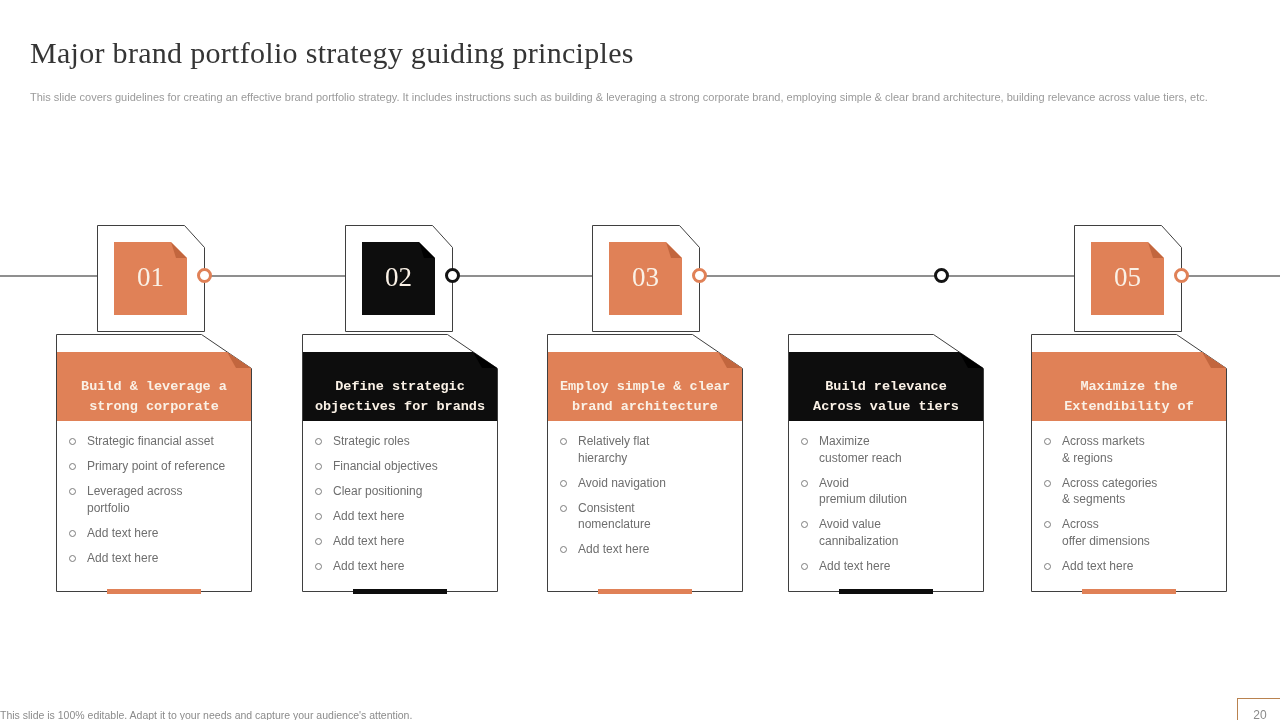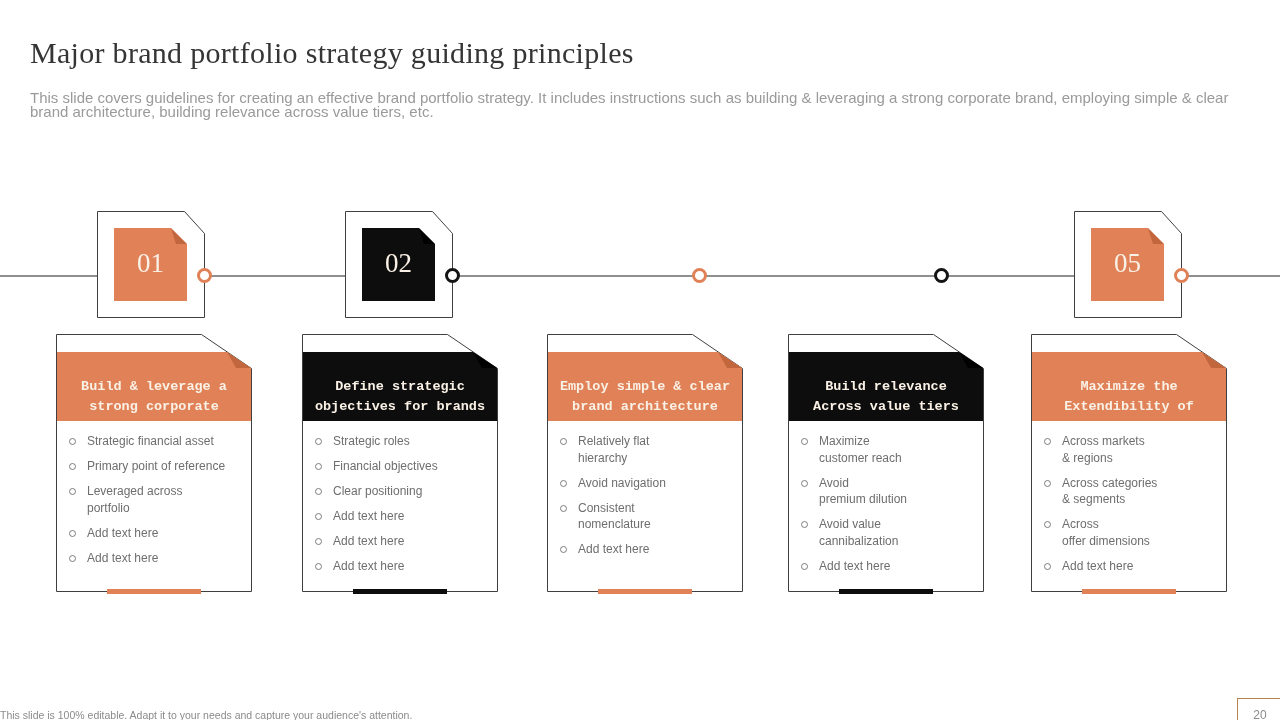--- a/index.html
+++ b/index.html
@@ -4,32 +4,32 @@
 <style>
   html,body{margin:0;padding:0;background:#fff;}
   .slide{position:relative;width:1280px;height:720px;background:#ffffff;overflow:hidden;
          font-family:"Liberation Sans","DejaVu Sans",sans-serif;margin-top:12px;}
 
   
   .title{position:absolute;left:30px;top:24px;margin:0;
          font-family:"Liberation Serif","DejaVu Serif",serif;font-weight:400;
          font-size:30px;color:#353535;letter-spacing:0.3px;white-space:nowrap;}
   .subtitle{position:absolute;left:30px;top:79px;width:1205px;margin:0;
-            font-size:15px;line-height:13.5px;color:var(--subtitle-text,#9a9a9a);}
+            font-size:11px;line-height:13.5px;color:var(--subtitle-text,#9a9a9a);}
 
   
   .timeline{position:absolute;left:0;top:263px;width:1280px;height:1.5px;
             background:var(--timeline-gray,#8f8f8f);z-index:1;}
   .node{position:absolute;top:256px;width:9px;height:9px;border-radius:50%;
         background:#fff;border:3.5px solid;z-index:5;}
   .node.orange{border-color:var(--accent-orange,#e08157);}
   .node.black{border-color:#141414;}
 
   
-  .badge{position:absolute;top:199px;width:108px;height:111px;z-index:2;}
+  .badge{position:absolute;top:213px;width:108px;height:111px;z-index:2;}
   svg.frame{position:absolute;left:0;top:0;}
   svg.frame path{fill:#ffffff;stroke:var(--card-border,#3f3f3f);stroke-width:1;}
   .numsq{position:absolute;left:17px;top:17px;width:73px;height:73px;
          clip-path:polygon(0 0, calc(100% - 16px) 0, 100% 16px, 100% 100%, 0 100%);
          display:flex;align-items:center;justify-content:center;}
   .numsq.orange{background:var(--accent-orange,#e08157);}
   .numsq.black{background:var(--accent-black,#0d0d0d);}
   .numsq .fold{position:absolute;top:0;right:0;}
   .orange .fold{color:var(--accent-orange-dark,#c2663e);}
   .black .fold{color:#000;}
@@ -170,20 +170,31 @@
           <span class="itext">Add text here</span>
         </div>
       <div class="item">
           <span class="bullet"></span>
           <span class="itext">Add text here</span>
         </div>
     </div>
     <div class="bar black"></div>
   </div>
 
+  <div class="badge" style="left:592px">
+    <svg class="frame" width="108" height="107" viewBox="0 0 108 107">
+        <path d="M0.5 0.5 H87.5 L107.5 22.5 V106.5 H0.5 Z"></path>
+      </svg>
+    <div class="numsq orange">
+      <svg class="fold" width="16" height="16">
+          <polygon points="0,0 16,16 5,16" fill="currentColor"></polygon>
+        </svg>
+      <span class="num">03</span>
+    </div>
+  </div>
   <div class="node orange" style="left:692px"></div>
   <div class="card" style="left:547px">
     <svg class="frame" width="196" height="258" viewBox="0 0 196 258">
         <path d="M0.5 0.5 H145.5 L195.5 34.5 V257.5 H0.5 Z"></path>
       </svg>
     <div class="band orange">
       <svg class="fold" width="24" height="16">
           <polygon points="0,0 24,16 9,16" fill="currentColor"></polygon>
         </svg>
       <span class="band-title">Employ simple &amp; clear

